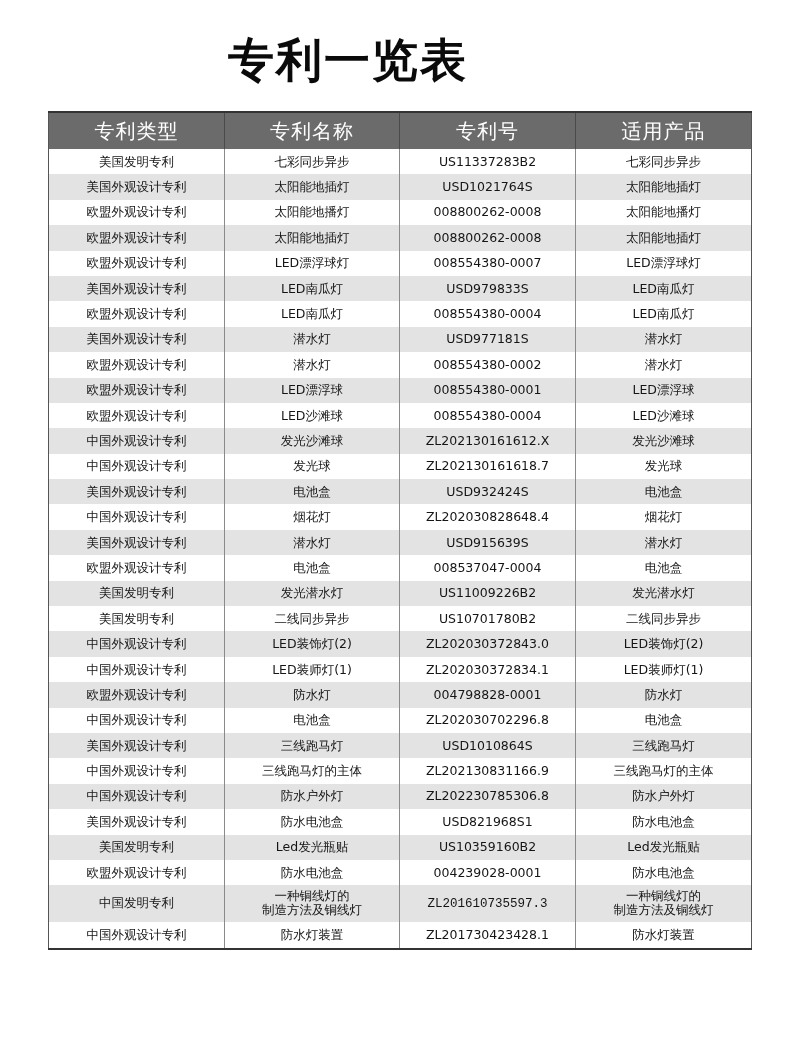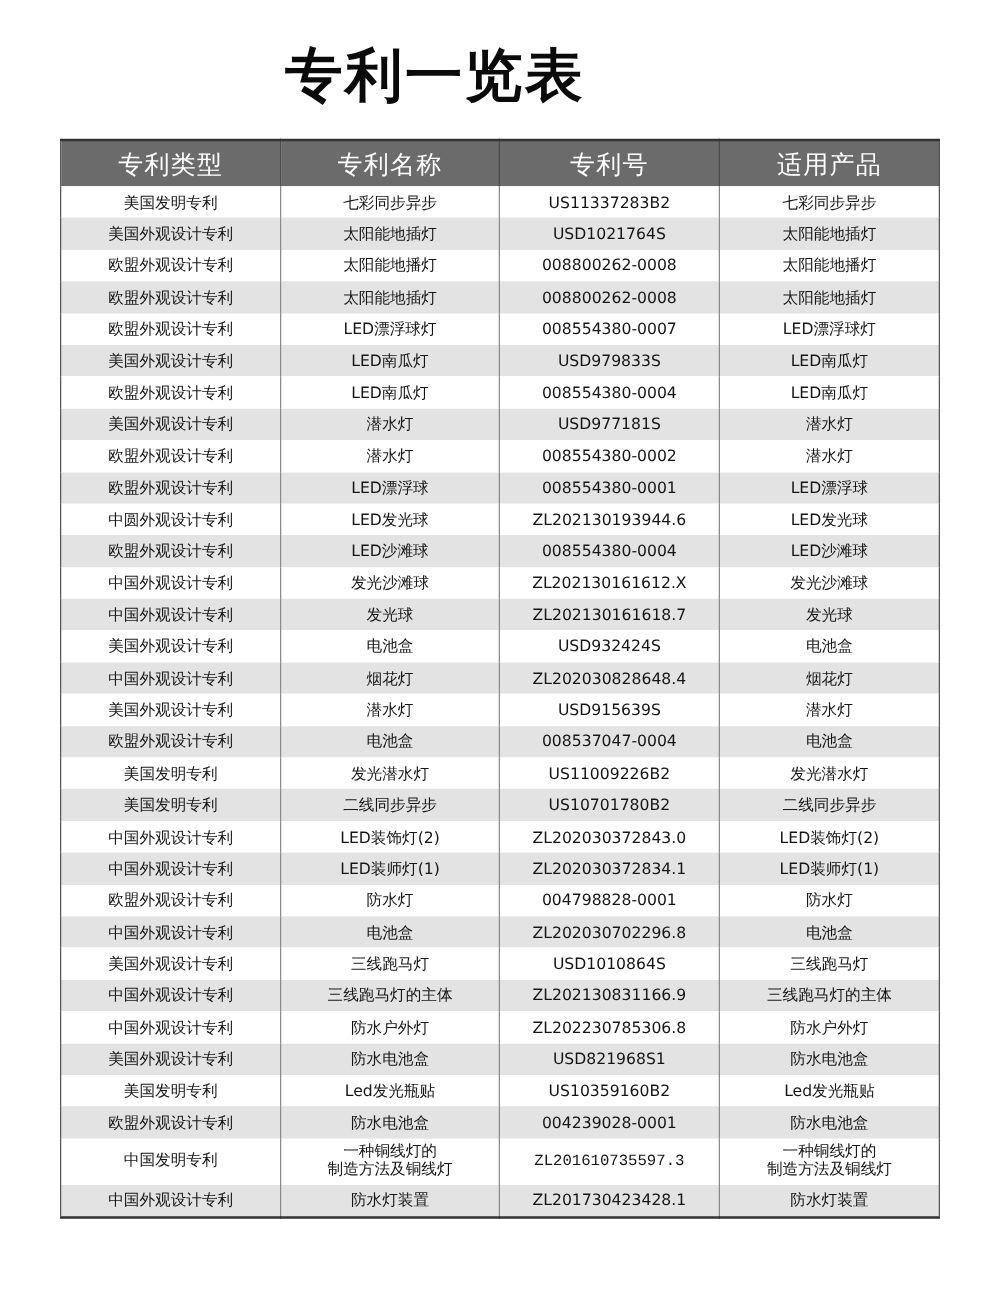--- a/index.html
+++ b/index.html
@@ -149,26 +149,20 @@
           <td>008554380-0002</td>
           <td>潜水灯</td>
         </tr>
       <tr>
           <td>欧盟外观设计专利</td>
           <td>LED漂浮球</td>
           <td>008554380-0001</td>
           <td>LED漂浮球</td>
         </tr>
       <tr>
-          <td>中圆外观设计专利</td>
-          <td>LED发光球</td>
-          <td>ZL202130193944.6</td>
-          <td>LED发光球</td>
-        </tr>
-      <tr>
           <td>欧盟外观设计专利</td>
           <td>LED沙滩球</td>
           <td>008554380-0004</td>
           <td>LED沙滩球</td>
         </tr>
       <tr>
           <td>中国外观设计专利</td>
           <td>发光沙滩球</td>
           <td>ZL202130161612.X</td>
           <td>发光沙滩球</td>

